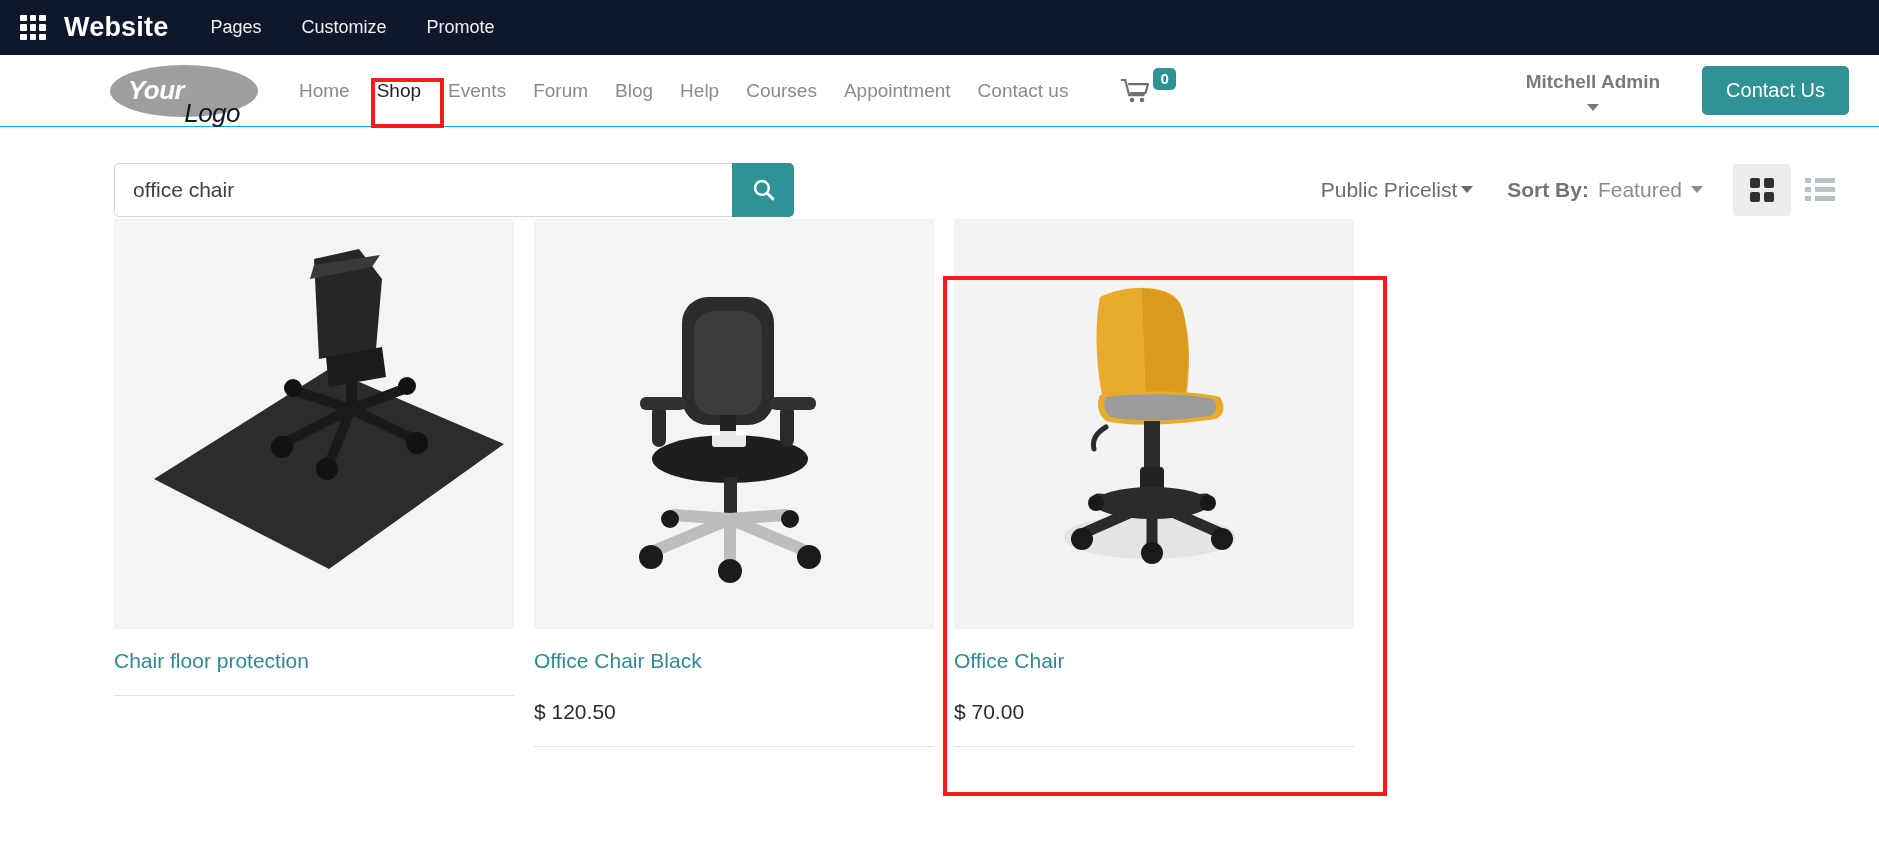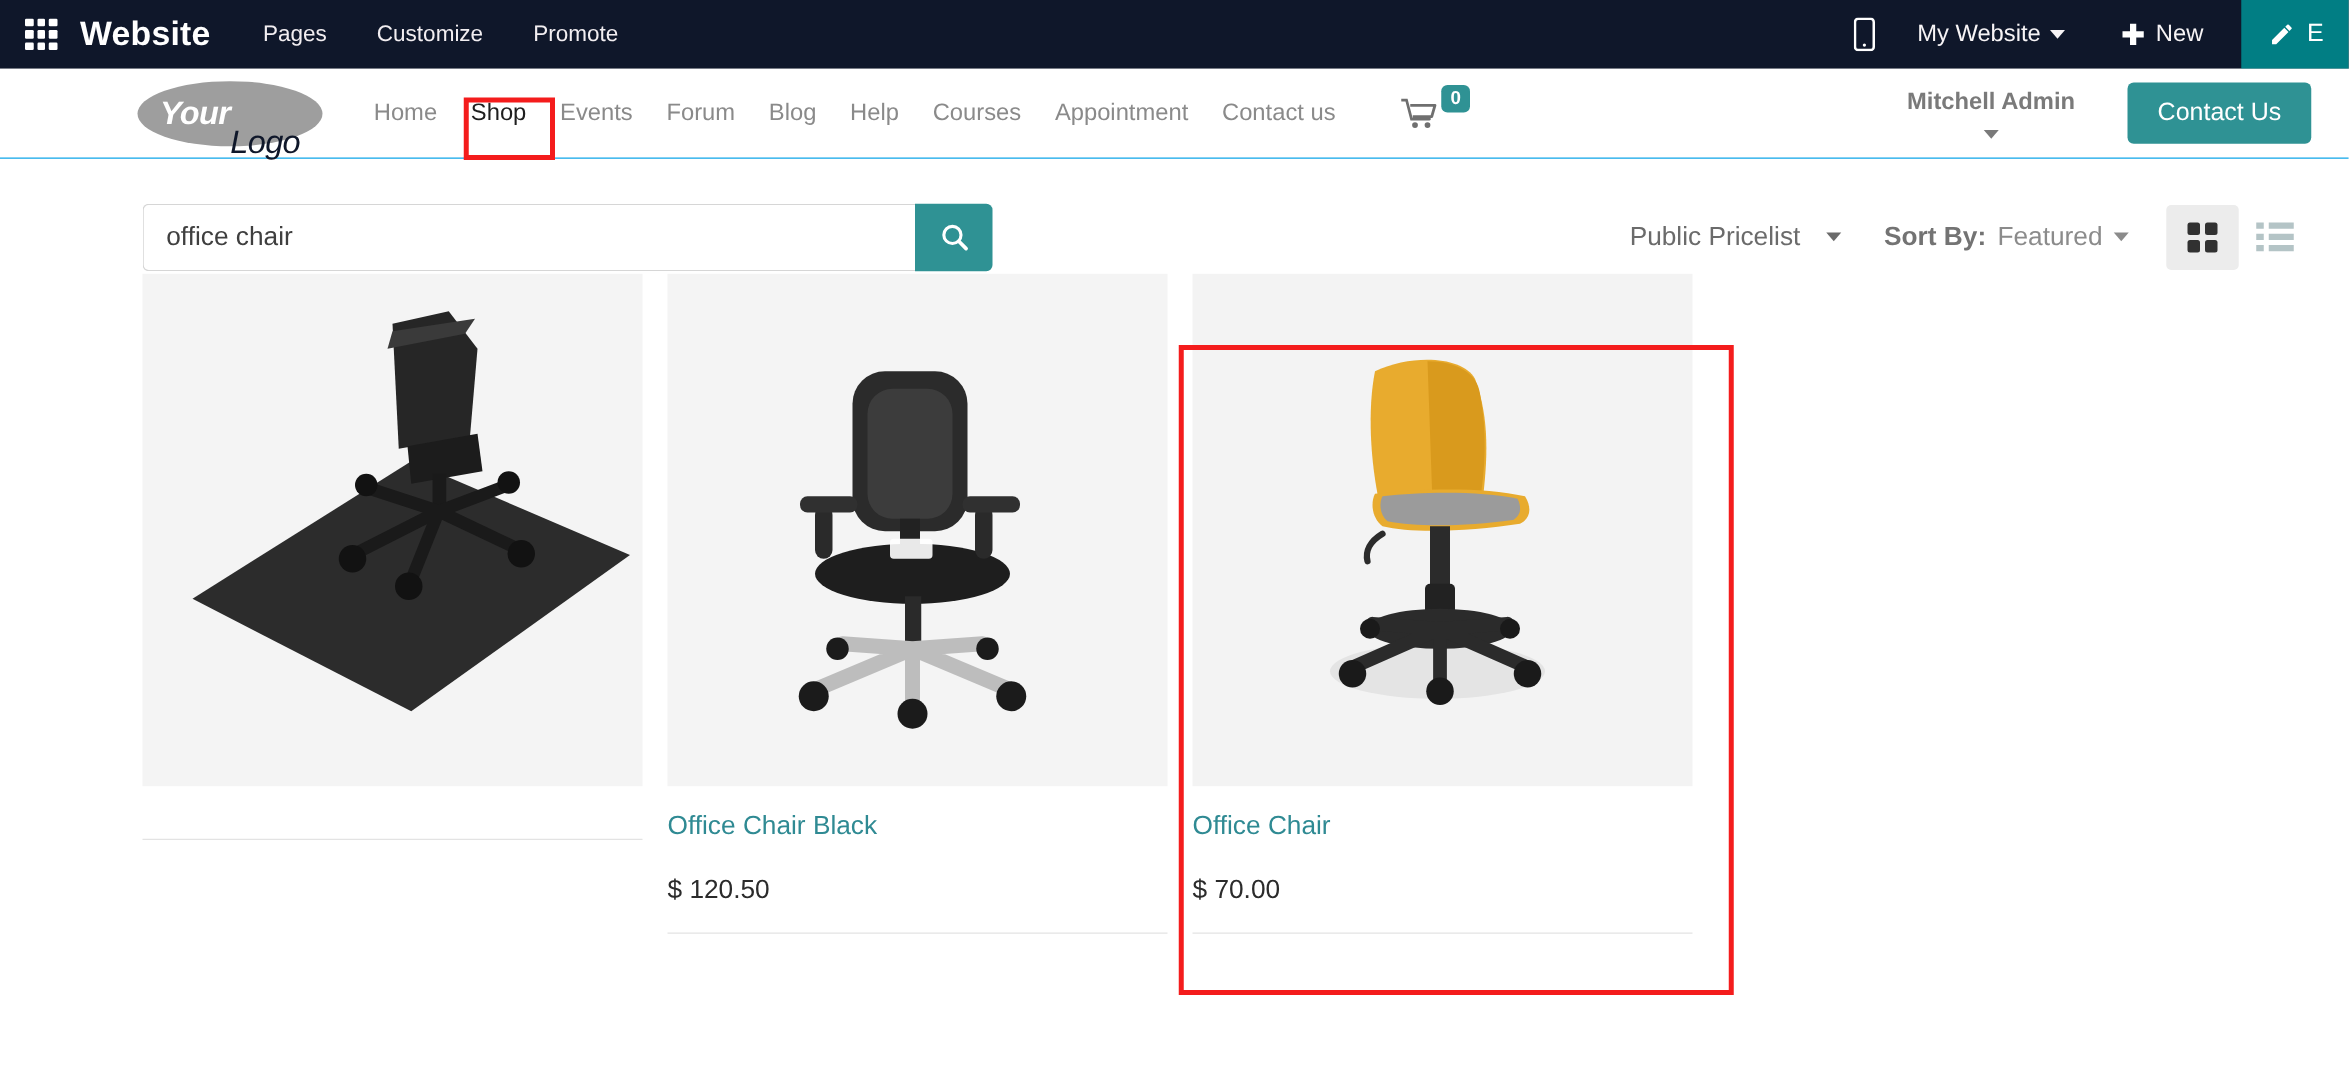--- a/index.html
+++ b/index.html
@@ -154,21 +154,21 @@
   .search-btn {
     width: 62px; height: 54px;
     background: #2f9294; border: none;
     border-radius: 0 5px 5px 0;
     display: flex; align-items: center; justify-content: center;
     cursor: pointer;
   }
   .tb-right { margin-left: auto; display: flex; align-items: center; }
   .pricelist-dd {
     font-size: 21px; color: #6b6b6b;
-    display: flex; align-items: center; gap: 21px;
+    display: flex; align-items: center; gap: 4px;
     margin-right: 34px; cursor: pointer;
   }
   .sortby-dd {
     font-size: 21px; color: #8b8b8b;
     display: flex; align-items: center; gap: 9px;
     margin-right: 30px; cursor: pointer;
   }
   .sortby-dd b { color: #737373; font-weight: 700; }
   .viewtoggle { display: flex; align-items: center; gap: 0px; }
   .vt-btn {
@@ -243,42 +243,20 @@
       <i></i>
       <i></i>
   </div>
   <div class="app-name">Website</div>
   <div class="sysmenu">
     <span>Pages</span>
     <span>Customize</span>
     <span>Promote</span>
   </div>
 
-  <div class="sys-right">
-    <div class="mobile-icon">
-      <svg width="17" height="27" viewBox="0 0 17 27">
-        <rect x="1" y="1" width="15" height="25" rx="2.5" fill="none" stroke="#ffffff" stroke-width="2"></rect>
-        <circle cx="8.5" cy="22" r="1.3" fill="#ffffff"></circle>
-      </svg>
-    </div>
-    <div class="website-sel">
-      <span>My Website</span>
-      <span class="caret-dn"></span>
-    </div>
-    <div class="new-btn">
-      <span class="plus-ico"></span>
-      <span>New</span>
-    </div>
-    <div class="edit-btn">
-      <svg width="21" height="21" viewBox="0 0 24 24">
-        <path d="M3 17.2V21h3.8L18 9.8 14.2 6 3 17.2zM20.7 7.1a1 1 0 000-1.4l-2.4-2.4a1 1 0 00-1.4 0l-1.8 1.8L18.9 8.9l1.8-1.8z" fill="#ffffff"></path>
-      </svg>
-      <span>E</span>
-    </div>
-  </div>
 </div>
 
 <div class="site-header">
   <div class="logo">
     <div class="blob"></div>
     <div class="txt">
       <b>Your</b>
       <i>Logo</i>
     </div>
   </div>
@@ -382,20 +360,21 @@
               <circle cx="168" cy="228" r="11" fill="#121212"></circle>
               <circle cx="303" cy="224" r="11" fill="#121212"></circle>
               <circle cx="213" cy="250" r="11" fill="#121212"></circle>
               <circle cx="293" cy="167" r="9" fill="#121212"></circle>
               <circle cx="179" cy="169" r="9" fill="#121212"></circle>
               <path d="M196 60 L258 48 L266 36 L200 46 Z" fill="#3a3a3a"></path>
             </g>
           </svg>
         </div>
         <div class="card-body">
+          <a class="p-name">Chair floor protection</a>
           <div class="card-rule"></div>
         </div>
       </div>
     </div>
 
     <div class="gutter"></div>
 
     <div class="card">
       <div class="card-inner">
         <div class="thumb">

